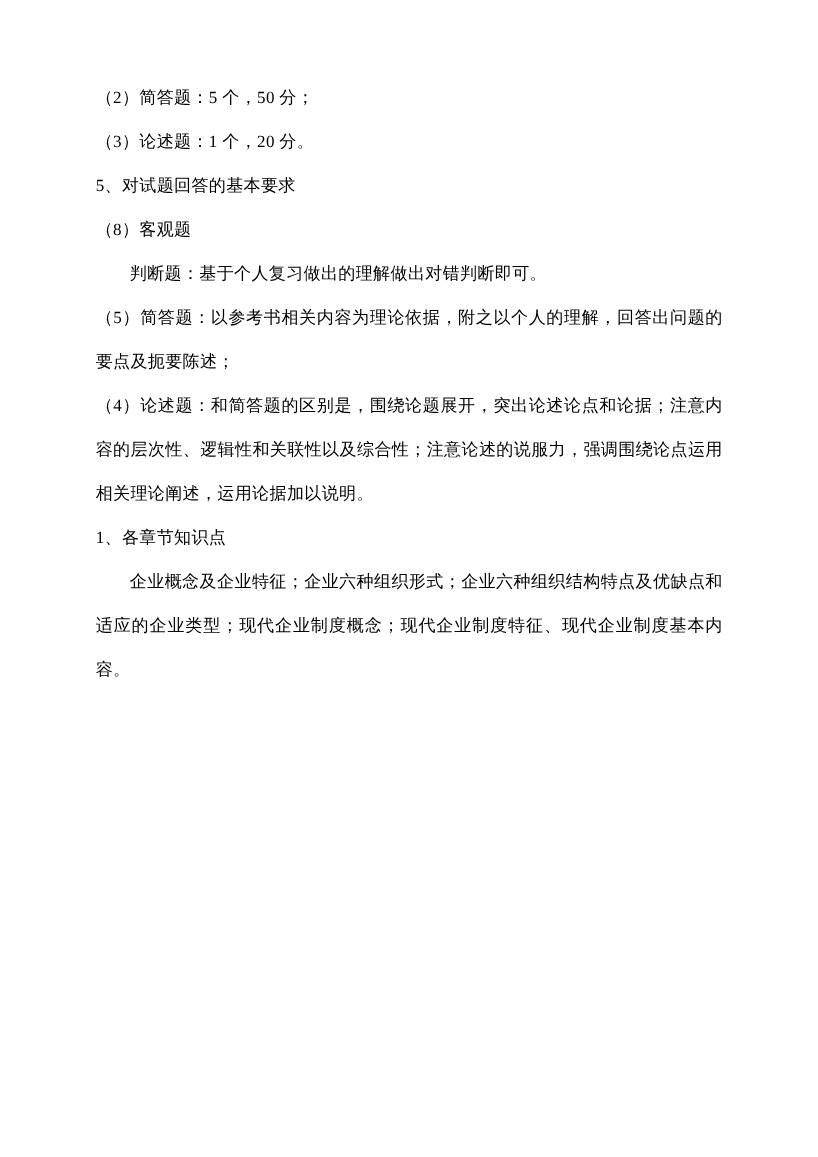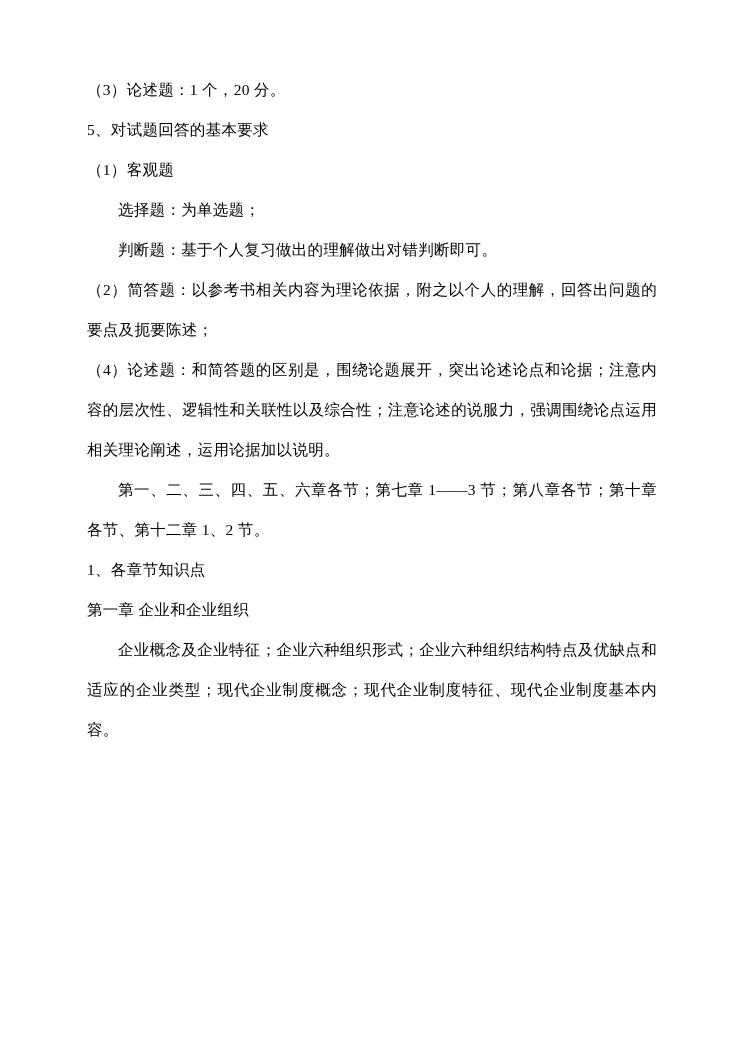--- a/index.html
+++ b/index.html
@@ -25,24 +25,22 @@
     word-break: break-all;
   }
   .indent {
     text-indent: 2em;
   }
 </style>
 </head>
 <body>
 
 <div class="page">
+  <p class="para">（2）简答题：5 个，50 分；</p>
   <p class="para">（3）论述题：1 个，20 分。</p>
   <p class="para">5、对试题回答的基本要求</p>
-  <p class="para">（1）客观题</p>
-  <p class="para indent">选择题：为单选题；</p>
+  <p class="para">（8）客观题</p>
   <p class="para indent">判断题：基于个人复习做出的理解做出对错判断即可。</p>
-  <p class="para">（2）简答题：以参考书相关内容为理论依据，附之以个人的理解，回答出问题的要点及扼要陈述；</p>
+  <p class="para">（5）简答题：以参考书相关内容为理论依据，附之以个人的理解，回答出问题的要点及扼要陈述；</p>
   <p class="para">（4）论述题：和简答题的区别是，围绕论题展开，突出论述论点和论据；注意内容的层次性、逻辑性和关联性以及综合性；注意论述的说服力，强调围绕论点运用相关理论阐述，运用论据加以说明。</p>
-  <p class="para indent">第一、二、三、四、五、六章各节；第七章 1——3 节；第八章各节；第十章各节、第十二章 1、2 节。</p>
   <p class="para">1、各章节知识点</p>
-  <p class="para">第一章 企业和企业组织</p>
   <p class="para indent">企业概念及企业特征；企业六种组织形式；企业六种组织结构特点及优缺点和适应的企业类型；现代企业制度概念；现代企业制度特征、现代企业制度基本内容。</p>
 </div>
 
 </body></html>

